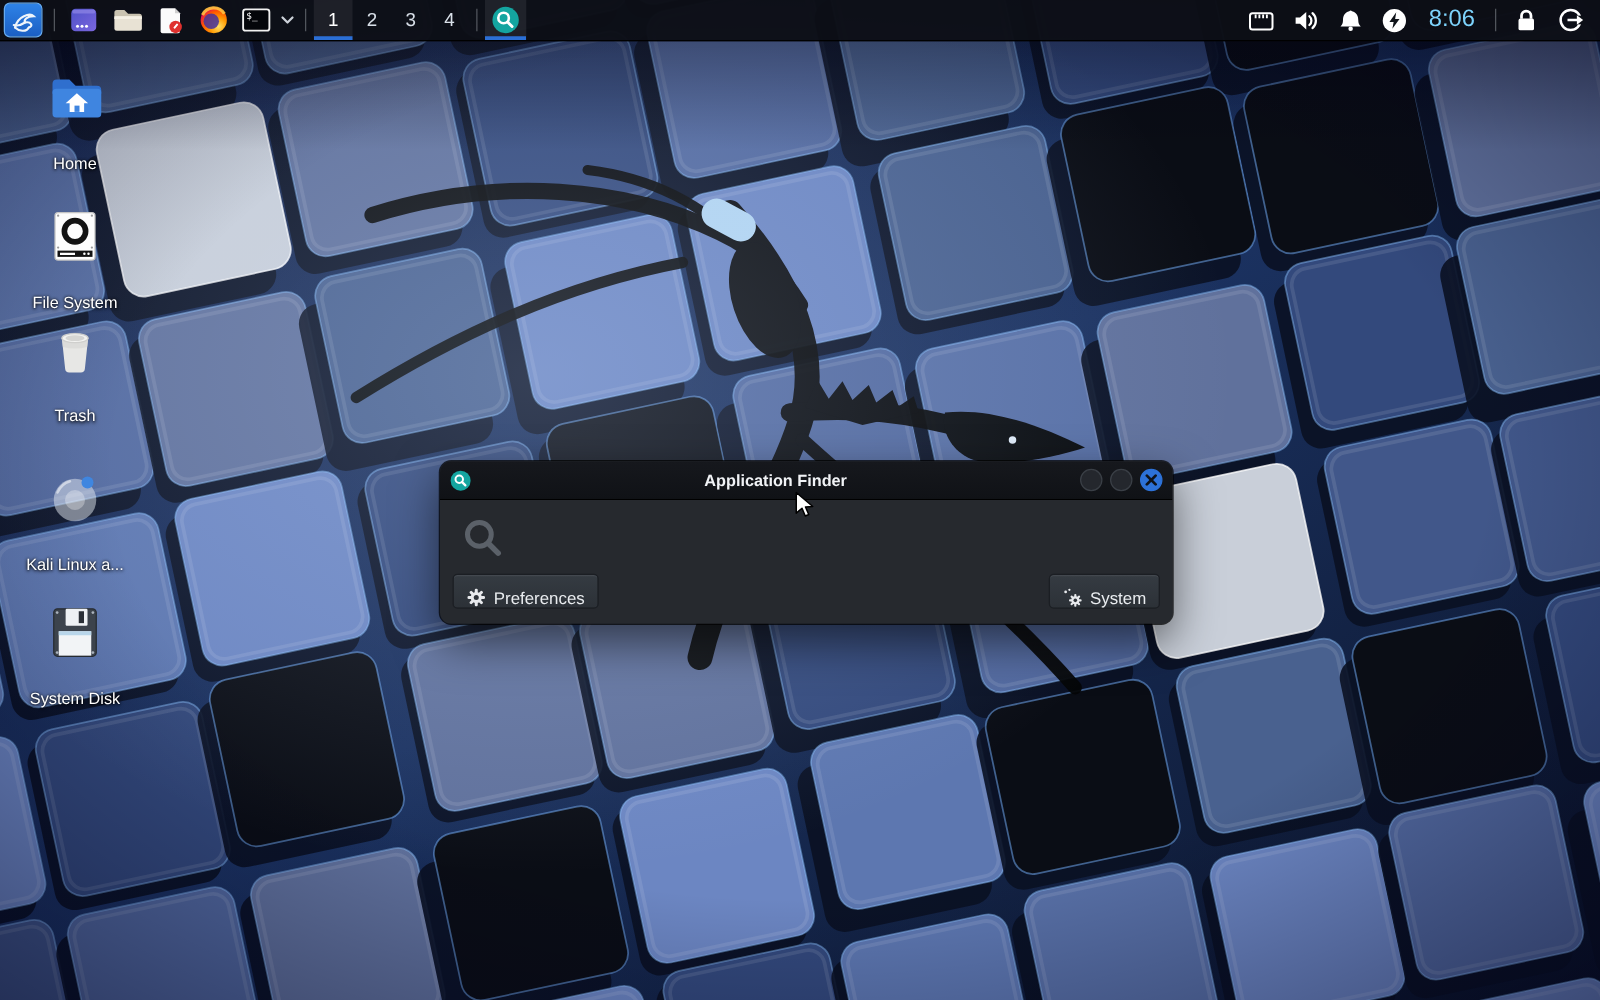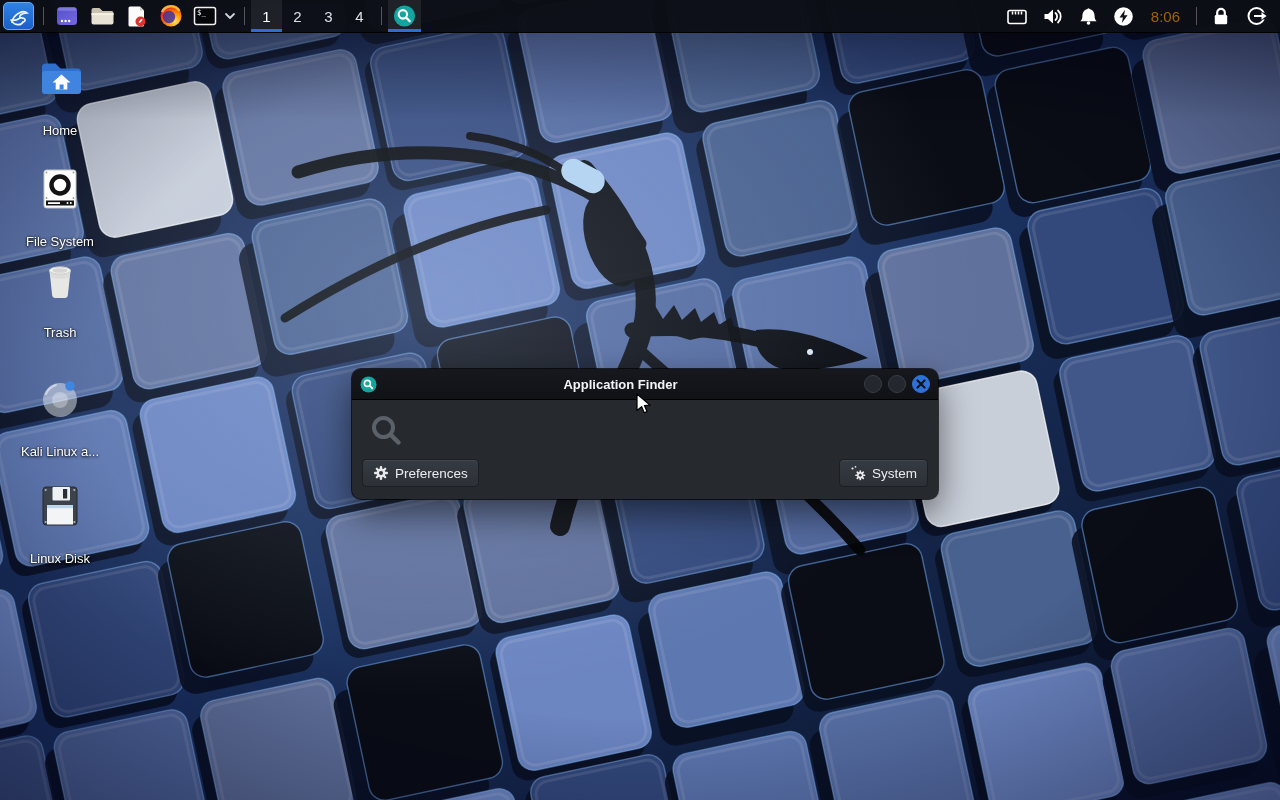--- a/index.html
+++ b/index.html
@@ -16,21 +16,21 @@
           justify-content:center; padding:0 5px; cursor:pointer; position:relative; }
   .kali-btn { margin:2px 3px; padding:0; width:31px; border-radius:5px;
               background:linear-gradient(#2e82e6,#1b5fc4); border:1px solid #66aaf0; }
   .psep { width:1px; height:18px; background:#8b9097; opacity:.55; align-self:center; margin:0 6px; }
   .ws-btn { width:31px; display:flex; align-items:center; justify-content:center;
             font-size:15px; color:#d9e0e9; background:transparent; border:none; cursor:pointer; }
   .ws-btn.active { background:rgba(255,255,255,.07); box-shadow:inset 0 -3px 0 #2b6fd6; color:#fff; }
   .finder-pbtn { width:33px; background:rgba(255,255,255,.08); box-shadow:inset 0 -3px 0 #2b6fd6; }
   .spacer { flex:1; }
   .tray-btn { padding:0 7px; }
-  .clock { display:flex; align-items:center; font-size:15px; color:#a16207; padding:0 10px; cursor:pointer; }
+  .clock { display:flex; align-items:center; font-size:19px; color:#7dd3fc; padding:0 10px; cursor:pointer; }
 
   
   .dicon { position:absolute; left:12px; width:96px; text-align:center; z-index:10; cursor:pointer; }
   .dicon svg { display:block; margin:0 auto; }
   .dicon .dlabel { margin-top:21px; font-size:13px; color:#fff;
                    text-shadow:0 1px 3px rgba(0,0,0,.95), 0 0 2px rgba(0,0,0,.8); }
 
   
   #appfinder { position:absolute; left:352px; top:369px; width:586px; height:130px; z-index:60;
                background:#26292e; border-radius:9px; box-shadow:0 14px 36px rgba(0,0,0,.55), 0 0 0 1px rgba(0,0,0,.7);
@@ -43,21 +43,21 @@
         padding:0; cursor:pointer; display:flex; align-items:center; justify-content:center; }
   .wc.close { background:#2d72d8; border-color:#2d72d8; }
   .dlg-body { padding:14px 10px 8px 10px; }
   .search-row { display:flex; align-items:center; gap:14px; padding-left:8px; }
   .entry { flex:1; height:32px; background:#14171b; border:2px solid #1a63c8; border-radius:6px;
            display:flex; align-items:center; padding:0 8px 0 10px; cursor:text; }
   .entry-text { font-size:13.5px; color:#f2f4f7; white-space:pre; }
   .caret { width:1.5px; height:16px; background:#eef2f6; display:inline-block; margin-left:1px; }
   .entry-arrow { margin-left:auto; cursor:pointer; }
   .btn-row { display:flex; justify-content:space-between; margin-top:12px; }
-  .gbtn { display:inline-flex; align-items:center; gap:6px; height:28px; padding:0 10px;
+  .gbtn { display:inline-flex; align-items:flex-end; gap:6px; height:28px; padding:0 10px;
           background:linear-gradient(#353b42,#2c3137); border:1px solid #1b1e23; border-radius:4px;
           box-shadow:inset 0 1px 0 rgba(255,255,255,.07); color:#e9ecef; font-size:13.5px; cursor:pointer; }
 
   #cursor { position:absolute; left:636px; top:393px; z-index:100; pointer-events:none; }
 </style>
 </head>
 <body>
 
 <div id="stage">
 
@@ -492,21 +492,21 @@
       <rect x="7" y="5" width="34" height="38" rx="3" fill="#3c434c" stroke="#262b31"></rect>
       <rect x="16.5" y="5" width="17.5" height="13.5" rx="1" fill="#eef1f4"></rect>
       <rect x="27" y="7" width="4.2" height="9.5" fill="#2a2f36"></rect>
       <rect x="11" y="23" width="26" height="19.5" fill="#f2f4f6"></rect>
       <rect x="11" y="23" width="26" height="3.2" fill="#b9d6ea"></rect>
       <circle cx="9.7" cy="8" r="1.1" fill="#aab2bc"></circle>
         <circle cx="38.3" cy="8" r="1.1" fill="#aab2bc"></circle>
       <circle cx="9.7" cy="40" r="1.1" fill="#aab2bc"></circle>
         <circle cx="38.3" cy="40" r="1.1" fill="#aab2bc"></circle>
     </svg>
-    <div class="dlabel">Linux Disk</div>
+    <div class="dlabel">System Disk</div>
   </div>
 
   <div id="appfinder">
     <div class="titlebar">
       <svg width="17" height="17" viewBox="0 0 17 17">
         <circle cx="8.5" cy="8.5" r="8" fill="#14a5a0"></circle>
         <circle cx="7.4" cy="7.4" r="3" stroke="#fff" stroke-width="1.6" fill="none"></circle>
         <line x1="9.7" y1="9.7" x2="12.3" y2="12.3" stroke="#fff" stroke-width="1.8" stroke-linecap="round"></line>
       </svg>
       <div class="tb-title">Application Finder</div>

